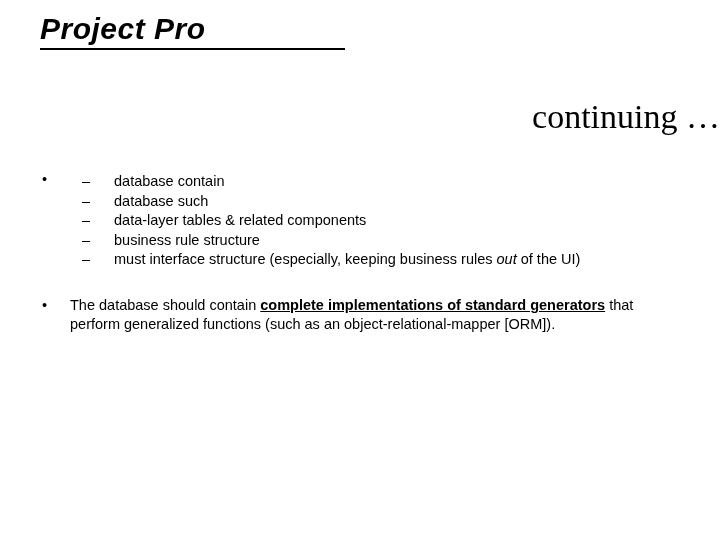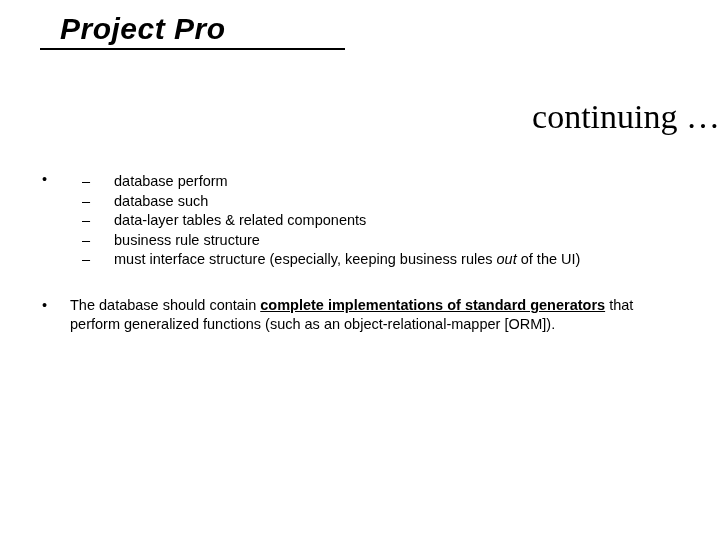--- a/index.html
+++ b/index.html
@@ -21,21 +21,20 @@
     position: absolute;
     top: 12px;
     left: 40px;
   }
   .logo-main {
     font-family: "Arial", sans-serif;
     font-weight: bold;
     font-style: italic;
     font-size: 30px;
     letter-spacing: 0.5px;
-    margin-left: 20px;
   }
   .logo-rule {
     width: 305px;
     height: 2px;
     background: #000;
     margin-top: 2px;
   }
   .logo-tag {
     font-family: Arial, sans-serif;
     font-size: 9px;
@@ -103,21 +102,21 @@
   <div class="title">continuing …</div>
 
   <div class="body">
 
     <div class="outer">
       <div class="bullet">•</div>
       <div class="content">
         <div class="sublist">
           <div class="sub">
             <div class="dash">–</div>
-            <div class="txt">database perform</div>
+            <div class="txt">database contain</div>
           </div>
           <div class="sub">
             <div class="dash">–</div>
             <div class="txt">database such</div>
           </div>
           <div class="sub">
             <div class="dash">–</div>
             <div class="txt">data-layer tables &amp; related components</div>
           </div>
           <div class="sub">

